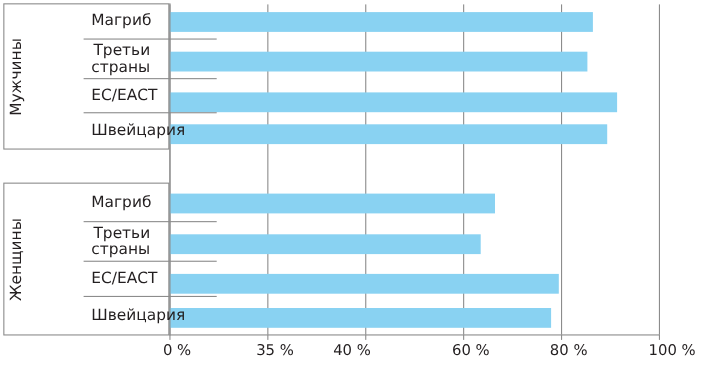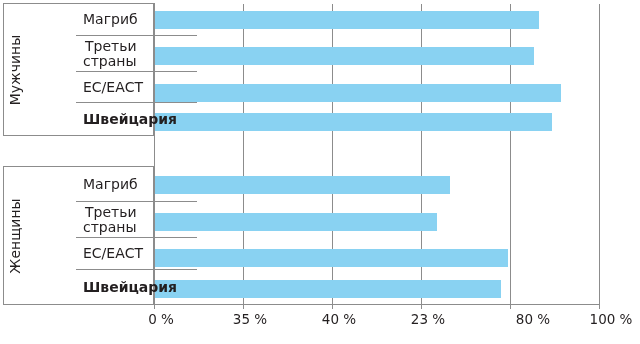--- a/index.html
+++ b/index.html
@@ -91,21 +91,21 @@
     box-sizing: border-box;
     border-bottom: 1px solid #8c8c8c;
     display: flex;
     align-items: center;
     padding-left: 7px;
     font-size: 14px;
     line-height: 15px;
     color: #231f20;
     margin-left: 43px;
   }
-  .cat-cell.no-rule { border-bottom: none; font-weight: bold; }
+  .cat-cell.no-rule { border-bottom: none; }
   .cat-cell .two-line { display: block; text-align: right; }
 
   
   .bar {
     position: absolute;
     left: 154px;
     height: 18px;
     background: #89d2f2;
   }
 
@@ -194,18 +194,18 @@
 
   <div class="tick-mark" style="left:154px;"></div>
   <div class="tick-mark" style="left:243px;"></div>
   <div class="tick-mark" style="left:332px;"></div>
   <div class="tick-mark" style="left:421px;"></div>
   <div class="tick-mark" style="left:510px;"></div>
   <div class="tick-mark" style="left:599px;"></div>
 
   <div class="tick-label" style="left:161px;">0 %</div>
   <div class="tick-label" style="left:250px;">35 %</div>
-  <div class="tick-label" style="left:339px;">40 %</div>
-  <div class="tick-label" style="left:428px;">23 %</div>
-  <div class="tick-label" style="left:517px;margin-left:16px;">80 %</div>
+  <div class="tick-label" style="left:320px;">40 %</div>
+  <div class="tick-label" style="left:428px;">60 %</div>
+  <div class="tick-label" style="left:517px;">80 %</div>
   <div class="tick-label" style="left:611px;text-align:right;">100 %</div>
 
 </div>
 
 </body></html>

